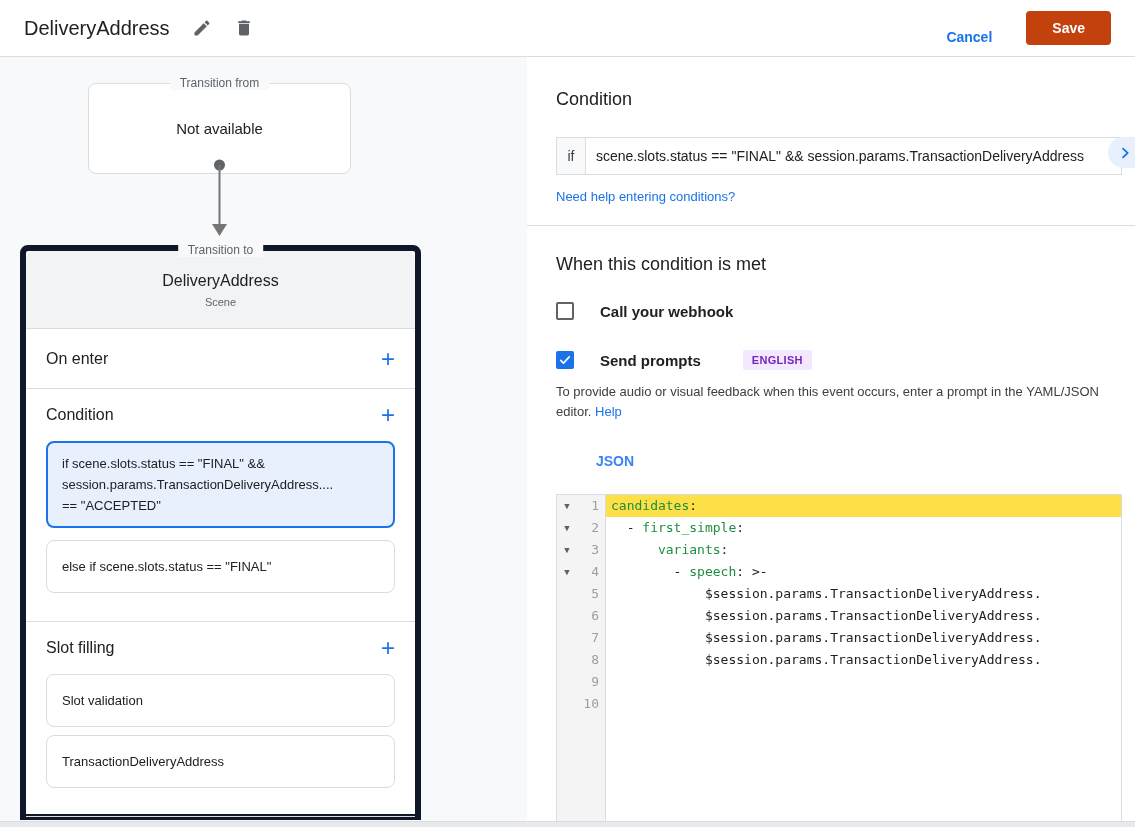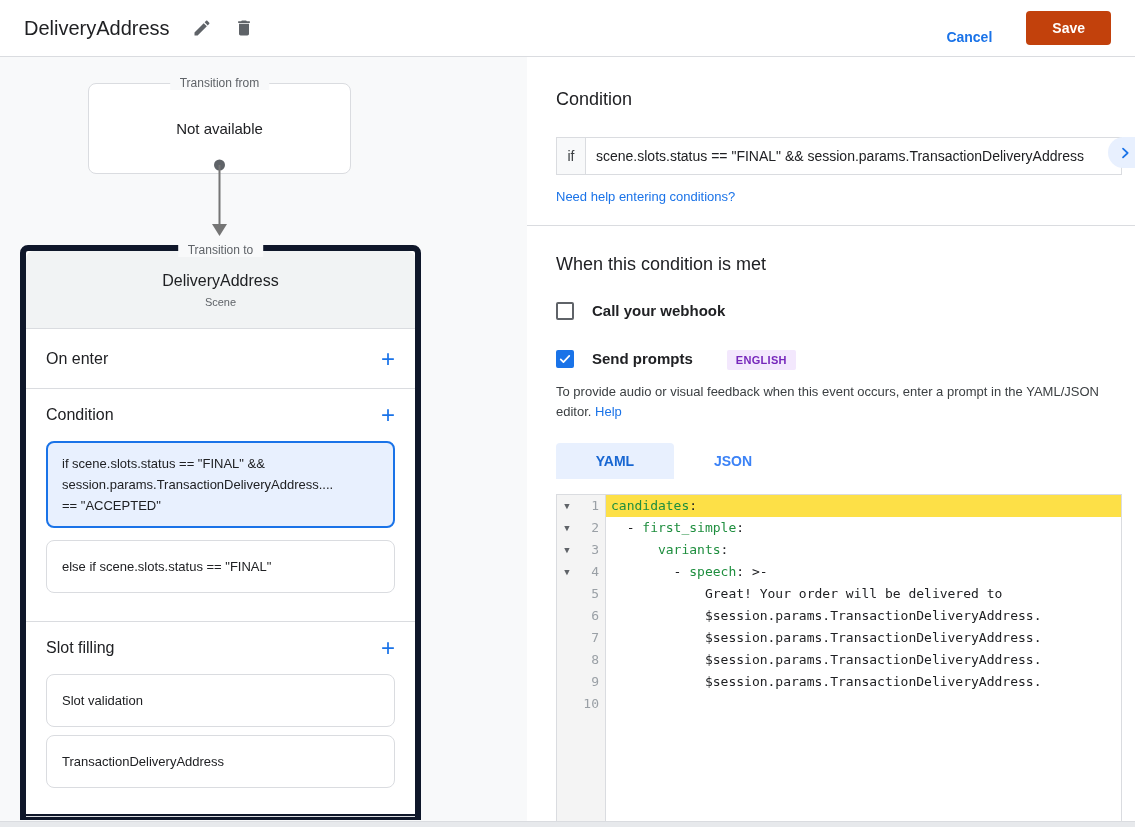--- a/index.html
+++ b/index.html
@@ -62,21 +62,21 @@
   .if-row { margin-top:27px; height:38px; display:flex; border:1px solid #dadce0; background:#fff; }
   .if-cell { width:29px; background:#f8f9fa; border-right:1px solid #dadce0;
     display:flex; align-items:center; justify-content:center; font-size:14px; color:#3c4043; }
   .if-value { flex:1; padding:0 10px; line-height:36px; font-size:14px; color:#202124;
     white-space:nowrap; overflow:hidden; }
 
   .help-link { display:inline-block; margin-top:14px; font-size:13px; color:#1a73e8; cursor:pointer; }
   .r-divider { position:absolute; left:0; right:0; top:168px; border-top:1px solid #dadce0; }
 
   .when-title { margin-top:49px; }
-  .check-row { display:flex; align-items:flex-start; gap:18px; }
+  .check-row { display:flex; align-items:center; gap:26px; }
   .row-webhook { margin-top:27px; }
   .row-prompts { margin-top:30px; }
   .checkbox { width:18px; height:18px; border:2px solid #5f6368; border-radius:2px;
     background:#fff; cursor:pointer; flex:none; }
   .checkbox.checked { background:#1a73e8; border-color:#1a73e8;
     display:flex; align-items:center; justify-content:center; }
   .check-label { font-size:15px; font-weight:700; color:#202124; }
   .lang-badge { margin-left:16px; background:#f3e8fd; color:#7627bb; font-size:11px;
     font-weight:700; letter-spacing:0.3px; padding:4px 9px; border-radius:2px; }
 
@@ -220,21 +220,20 @@
             <polyline points="3.5,9.5 7,13 14.5,5" stroke="#fff" stroke-width="2.2" fill="none" stroke-linecap="round" stroke-linejoin="round"></polyline>
           </svg>
       </span>
       <span class="check-label">Send prompts</span>
       <span class="lang-badge">ENGLISH</span>
     </div>
 
     <p class="hint"><span>To provide audio or visual feedback when this event occurs, enter a prompt in the YAML/JSON editor.</span> <span class="inline-link">Help</span></p>
 
     <div class="tabs">
-      <div class="tab active">YAML</div>
       <div class="tab">JSON</div>
     </div>
 
     <div class="editor">
       <div class="gutter">
         <div class="gutter-row">
             <span class="fold">▼</span>
             <span class="lnum">1</span>
           </div>
         <div class="gutter-row">
@@ -272,21 +271,20 @@
         <div class="gutter-row">
             <span class="fold"></span>
             <span class="lnum">10</span>
           </div>
       </div>
       <div class="code">
         <div class="code-line hl"><span></span><span class="key">candidates</span><span>:</span></div>
         <div class="code-line"><span>  - </span><span class="key">first_simple</span><span>:</span></div>
         <div class="code-line"><span>      </span><span class="key">variants</span><span>:</span></div>
         <div class="code-line"><span>        - </span><span class="key">speech</span><span>: &gt;-</span></div>
-        <div class="code-line"><span>            Great! Your order will be delivered to</span></div>
         <div class="code-line"><span>            $session.params.TransactionDeliveryAddress.</span></div>
         <div class="code-line"><span>            $session.params.TransactionDeliveryAddress.</span></div>
         <div class="code-line"><span>            $session.params.TransactionDeliveryAddress.</span></div>
         <div class="code-line"><span>            $session.params.TransactionDeliveryAddress.</span></div>
         <div class="code-line"><span></span></div>
       </div>
     </div>
   </div>
 
   <div class="bottom-strip"></div>

